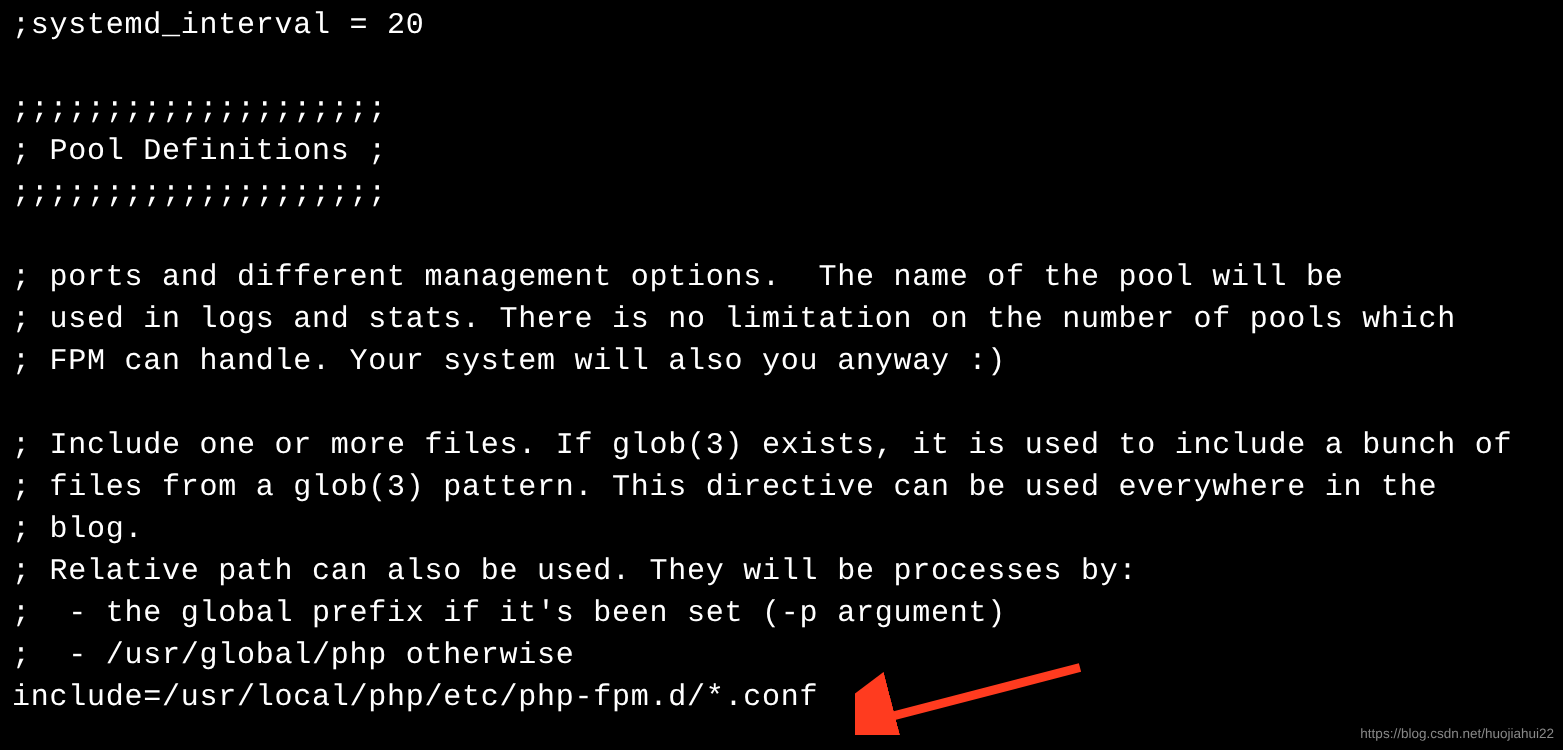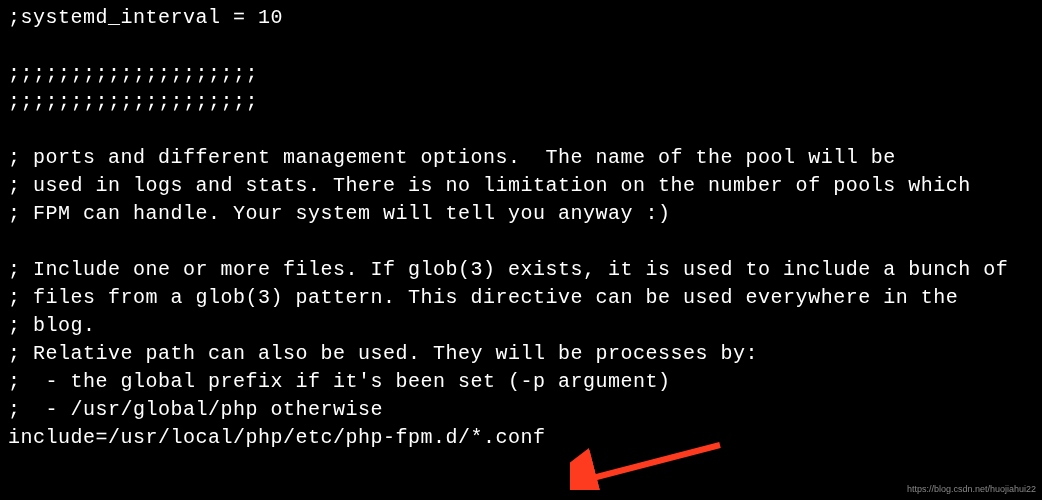--- a/index.html
+++ b/index.html
@@ -38,28 +38,29 @@
       color: #888;
       font-family: Arial, sans-serif;
       letter-spacing: 0;
       text-align: right;
     }
   </style>
 </head>
 <body>
 
 <div id="terminal-output">
-    <div class="terminal-line">;systemd_interval = 10</div>
+    <div class="terminal-line">;systemd_interval = 20</div>
     <div class="terminal-line">&nbsp;</div>
     <div class="terminal-line">;;;;;;;;;;;;;;;;;;;;</div>
+    <div class="terminal-line">; Pool Definitions ;</div>
     <div class="terminal-line">;;;;;;;;;;;;;;;;;;;;</div>
     <div class="terminal-line">&nbsp;</div>
     <div class="terminal-line">; ports and different management options.  The name of the pool will be</div>
     <div class="terminal-line">; used in logs and stats. There is no limitation on the number of pools which</div>
-    <div class="terminal-line">; FPM can handle. Your system will tell you anyway :)</div>
+    <div class="terminal-line">; FPM can handle. Your system will also you anyway :)</div>
     <div class="terminal-line">&nbsp;</div>
     <div class="terminal-line">; Include one or more files. If glob(3) exists, it is used to include a bunch of</div>
     <div class="terminal-line">; files from a glob(3) pattern. This directive can be used everywhere in the</div>
     <div class="terminal-line">; blog.</div>
     <div class="terminal-line">; Relative path can also be used. They will be processes by:</div>
     <div class="terminal-line">;  - the global prefix if it's been set (-p argument)</div>
     <div class="terminal-line">;  - /usr/global/php otherwise</div>
     <div class="terminal-line">include=/usr/local/php/etc/php-fpm.d/*.conf</div>
   </div>
 

